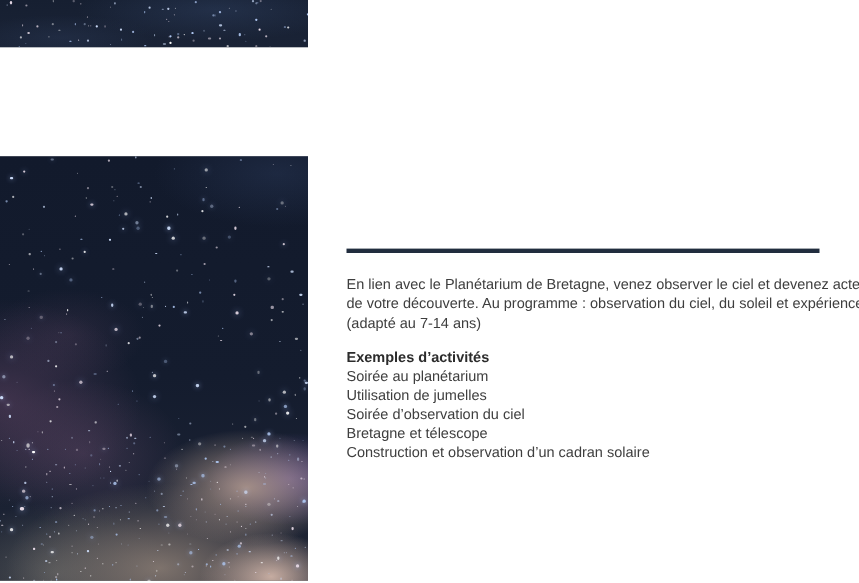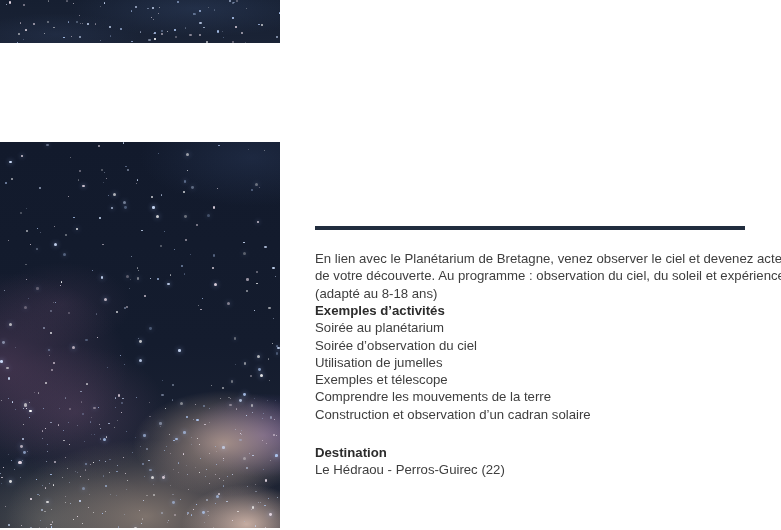--- a/index.html
+++ b/index.html
@@ -50,21 +50,21 @@
     position:absolute; left:315px; top:226px; width:430px; height:4px;
     background:var(--accent);
   }
   .textblock {
     position:absolute; left:315px; width:440px;
     font-size:13.2px; line-height:17.3px; color:var(--body);
   }
   .textblock .line { white-space:nowrap; }
   .textblock .bold { font-weight:700; color:#2c2c2c; }
   #intro { top:250px; }
-  #activities { top:302px; }
+  #activities { top:316px; }
   #destination { top:444px; }
 </style>
 </head>
 <body>
 
 <div id="page">
 
   <div id="photo-top" class="photo" data-stars="{&quot;seed&quot;:7,&quot;count&quot;:80,&quot;smin&quot;:0.7,&quot;smax&quot;:2.4,&quot;ymin&quot;:0,&quot;ymax&quot;:100}">
       <i style="left: 6.19583%; top: 97.6908%; width: 0.72px; height: 0.72px; opacity: 0.79; background: rgb(174, 198, 240);"></i>
       <i style="left: 46.6233%; top: 23.9925%; width: 1.39px; height: 1.39px; opacity: 0.69; background: rgb(174, 198, 240);"></i>
@@ -603,31 +603,26 @@
       <i style="left: 53.2152%; top: 47.9333%; width: 2.78px; height: 2.78px; opacity: 0.36; background: rgb(174, 198, 240); box-shadow: rgba(175, 200, 255, 0.85) 0px 0px 5px;"></i>
     </div>
 
 
 
   <div id="section-rule"></div>
 
   <div id="intro" class="textblock">
     <div class="line">En lien avec le Planétarium de Bretagne, venez observer le ciel et devenez acteur</div>
     <div class="line">de votre découverte. Au programme : observation du ciel, du soleil et expériences</div>
-    <div class="line">(adapté au 8-18 ans)</div>
+    <div class="line">(adapté au 7-14 ans)</div>
   </div>
 
   <div id="activities" class="textblock">
     <div class="line bold">Exemples d’activités</div>
     <div class="line">Soirée au planétarium</div>
+    <div class="line">Utilisation de jumelles</div>
     <div class="line">Soirée d’observation du ciel</div>
-    <div class="line">Utilisation de jumelles</div>
-    <div class="line">Exemples et télescope</div>
-    <div class="line">Comprendre les mouvements de la terre</div>
+    <div class="line">Bretagne et télescope</div>
     <div class="line">Construction et observation d’un cadran solaire</div>
   </div>
 
-  <div id="destination" class="textblock">
-    <div class="line bold">Destination</div>
-    <div class="line">Le Hédraou - Perros-Guirec (22)</div>
-  </div>
 
 </div>
 
 </body></html>

